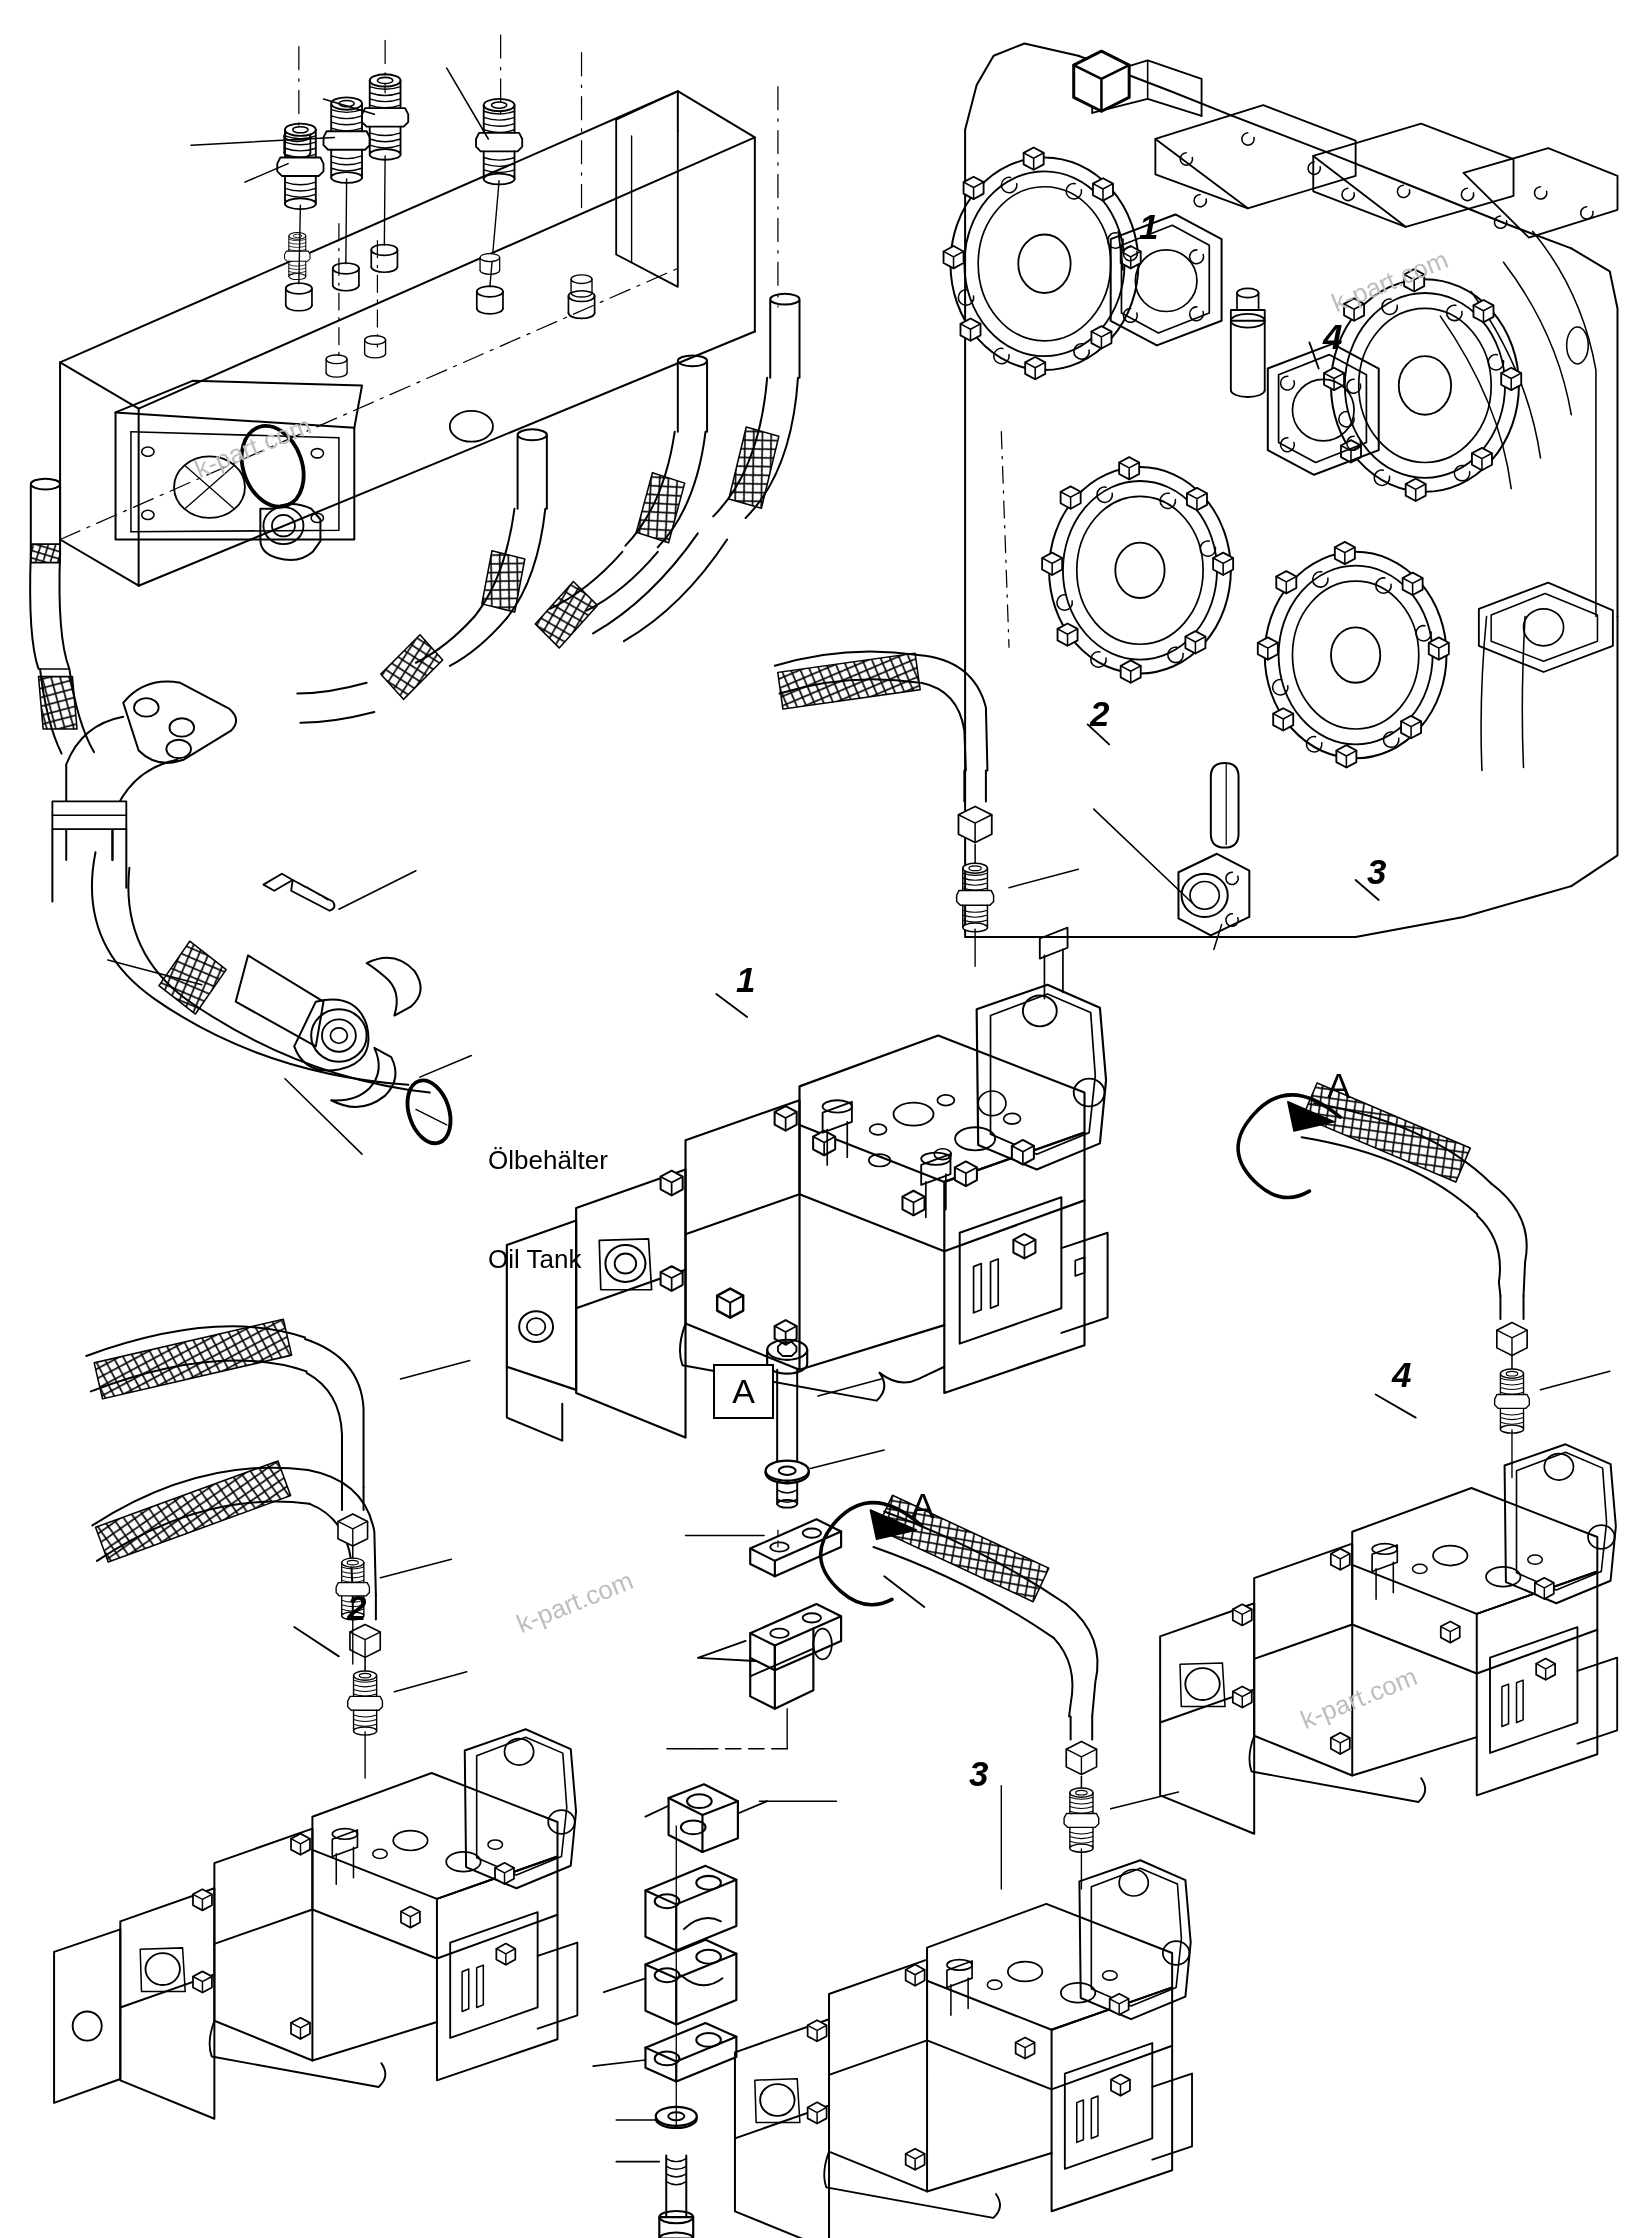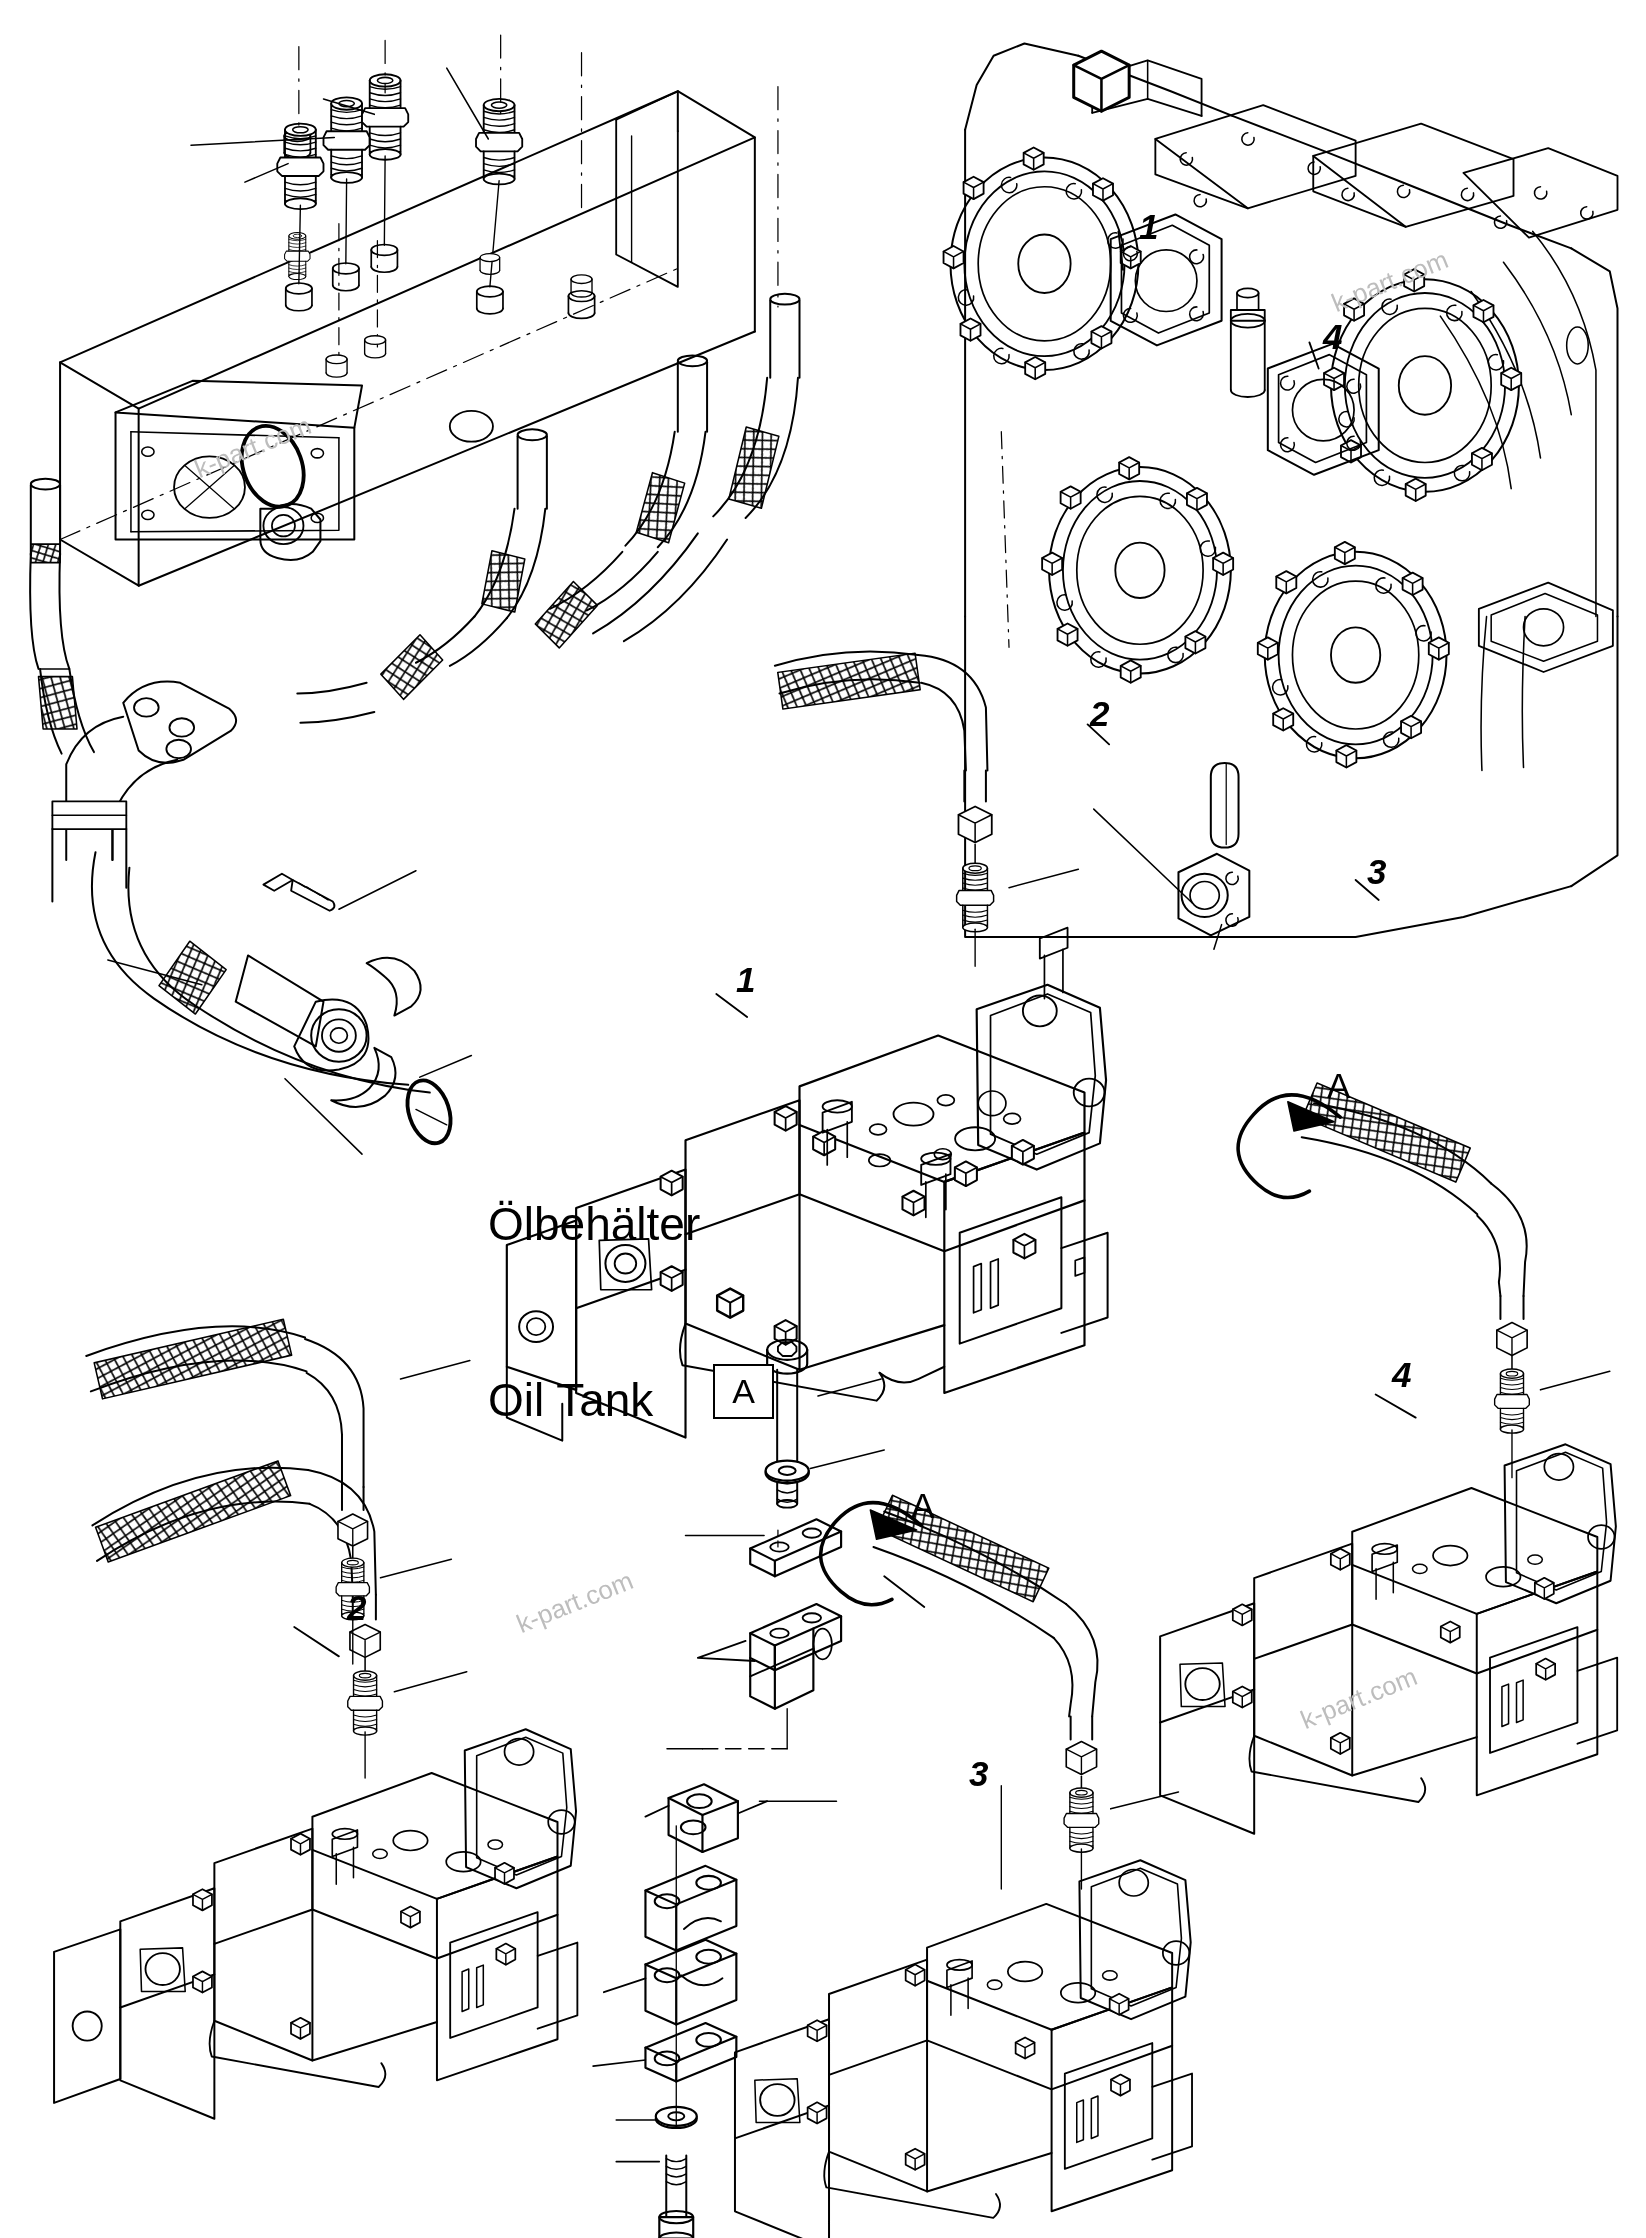--- a/index.html
+++ b/index.html
@@ -19,21 +19,21 @@
     white-space:pre;
     line-height:1.18;
   }
   .callout{
     font-weight:bold;
     font-size:35px;
     letter-spacing:0px;
   }
   .callout.italicish{ font-style:italic; }
   .tank-label{
-    font-size:46px;
+    font-size:26px;
     font-weight:400;
     line-height:1.28;
   }
   .sec-letter{
     font-size:35px;
     font-weight:400;
   }
   .sec-box{
     position:absolute;
     border:2.3px solid #000;

